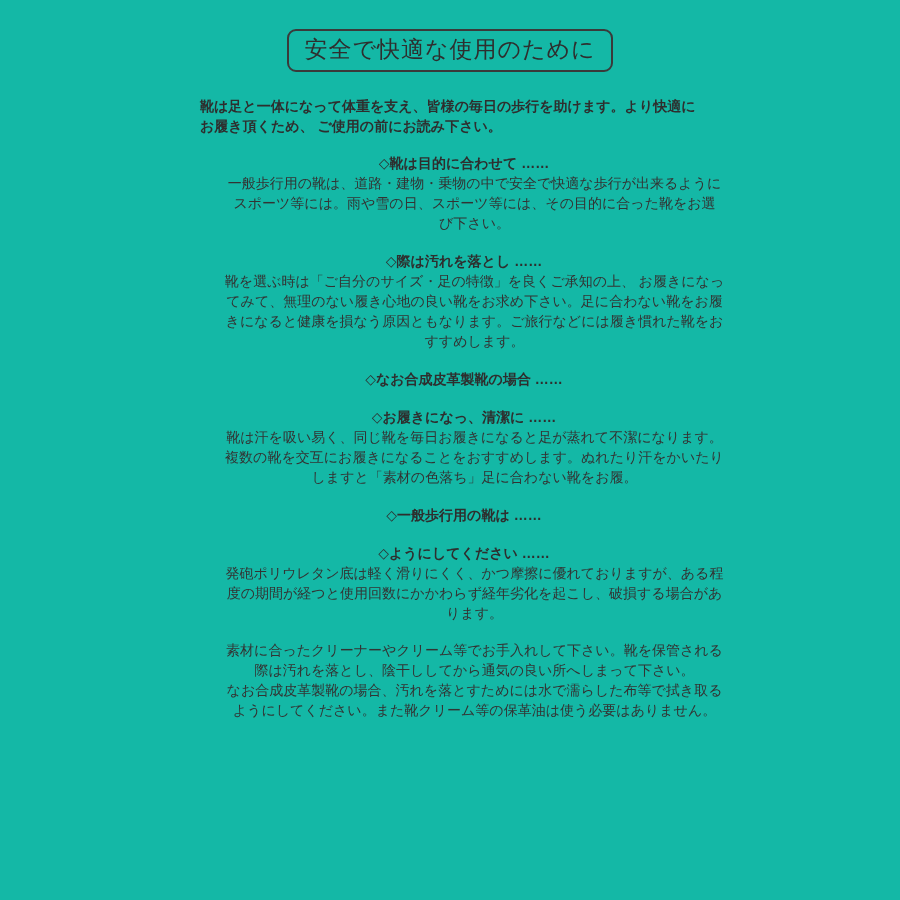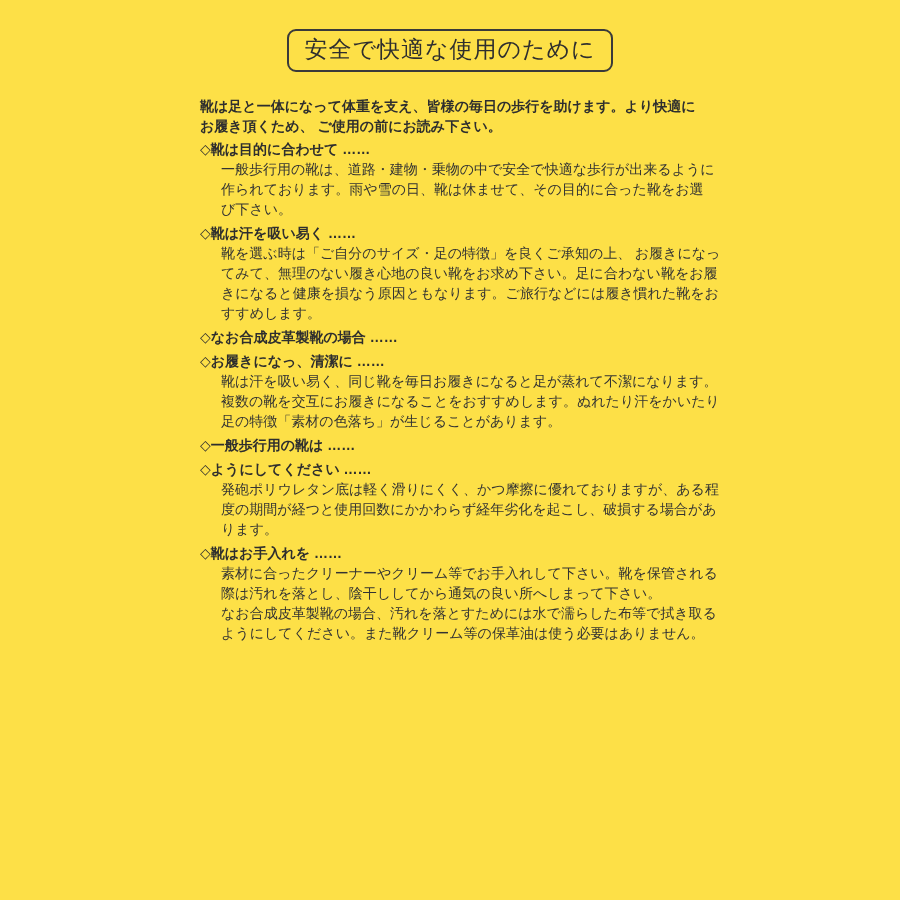--- a/index.html
+++ b/index.html
@@ -4,21 +4,21 @@
 <style>
   html, body {
     margin: 0;
     padding: 0;
     background: #ffffff;
   }
   .doc {
     position: relative;
     width: 900px;
     height: 900px;
-    background: #fde047;
+    background: #14b8a6;
     color: #333333;
     overflow: hidden;
     font-family: "Liberation Serif", "DejaVu Serif", serif;
   }
   .title-row {
     padding-top: 29px;
     text-align: center;
   }
   .title-box {
     display: inline-block;
@@ -37,21 +37,22 @@
   }
   .intro {
     font-family: "Liberation Sans", "DejaVu Sans", sans-serif;
     font-weight: bold;
     font-size: 14px;
     line-height: 20px;
     white-space: pre-line;
     color: #2e2e2e;
   }
   .section {
-    margin-top: 3px;
+    margin-top: 17px;
+    text-align: center;
   }
   .section-heading {
     font-family: "Liberation Sans", "DejaVu Sans", sans-serif;
     font-weight: bold;
     font-size: 14px;
     line-height: 21px;
     color: #2e2e2e;
     white-space: pre-line;
   }
   .section-body {
@@ -74,56 +75,55 @@
   </div>
 
   <div class="content">
 
     <div class="intro">靴は足と一体になって体重を支え、皆様の毎日の歩行を助けます。より快適に
 お履き頂くため、 ご使用の前にお読み下さい。</div>
 
     <div class="section">
       <div class="section-heading">◇靴は目的に合わせて ……</div>
       <div class="section-body">一般歩行用の靴は、道路・建物・乗物の中で安全で快適な歩行が出来るように
-作られております。雨や雪の日、靴は休ませて、その目的に合った靴をお選
+スポーツ等には。雨や雪の日、スポーツ等には、その目的に合った靴をお選
 び下さい。</div>
     </div>
 
     <div class="section">
-      <div class="section-heading">◇靴は汗を吸い易く ……</div>
+      <div class="section-heading">◇際は汚れを落とし ……</div>
       <div class="section-body">靴を選ぶ時は「ご自分のサイズ・足の特徴」を良くご承知の上、 お履きになっ
 てみて、無理のない履き心地の良い靴をお求め下さい。足に合わない靴をお履
 きになると健康を損なう原因ともなります。ご旅行などには履き慣れた靴をお
 すすめします。</div>
     </div>
 
     <div class="section">
       <div class="section-heading">◇なお合成皮革製靴の場合 ……</div>
     </div>
 
     <div class="section">
       <div class="section-heading">◇お履きになっ、清潔に ……</div>
       <div class="section-body">靴は汗を吸い易く、同じ靴を毎日お履きになると足が蒸れて不潔になります。
 複数の靴を交互にお履きになることをおすすめします。ぬれたり汗をかいたり
-足の特徴「素材の色落ち」が生じることがあります。</div>
+しますと「素材の色落ち」足に合わない靴をお履。</div>
     </div>
 
     <div class="section">
       <div class="section-heading">◇一般歩行用の靴は ……</div>
     </div>
 
     <div class="section">
       <div class="section-heading">◇ようにしてください ……</div>
       <div class="section-body">発砲ポリウレタン底は軽く滑りにくく、かつ摩擦に優れておりますが、ある程
 度の期間が経つと使用回数にかかわらず経年劣化を起こし、破損する場合があ
 ります。</div>
     </div>
 
     <div class="section">
-      <div class="section-heading">◇靴はお手入れを ……</div>
       <div class="section-body">素材に合ったクリーナーやクリーム等でお手入れして下さい。靴を保管される
 際は汚れを落とし、陰干ししてから通気の良い所へしまって下さい。
 なお合成皮革製靴の場合、汚れを落とすためには水で濡らした布等で拭き取る
 ようにしてください。また靴クリーム等の保革油は使う必要はありません。</div>
     </div>
 
   </div>
 
 </div>
 

